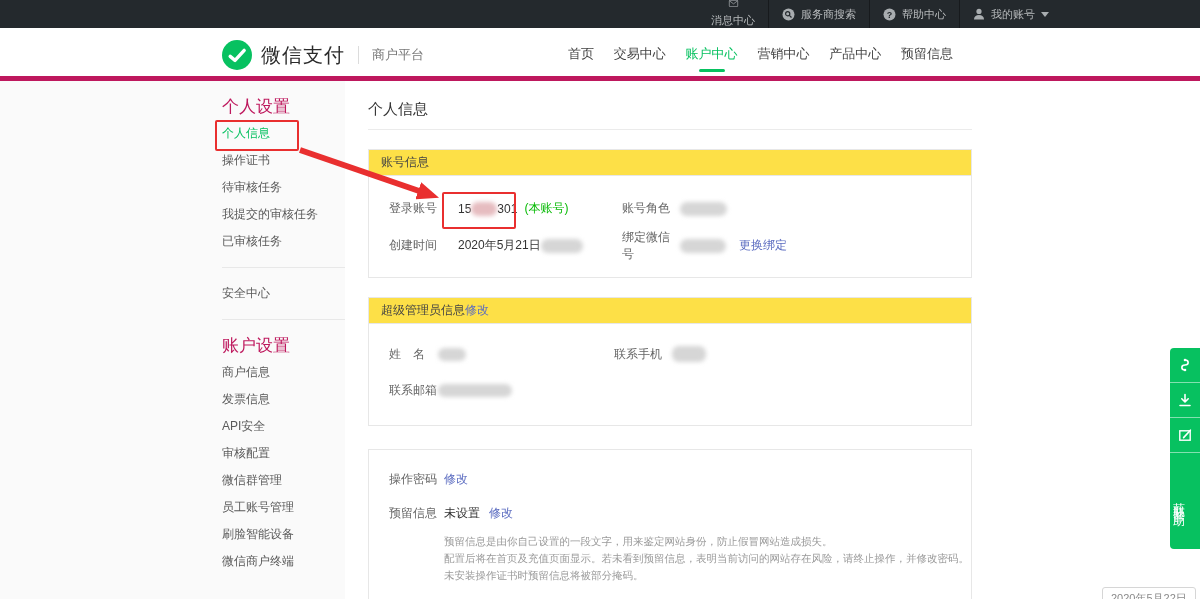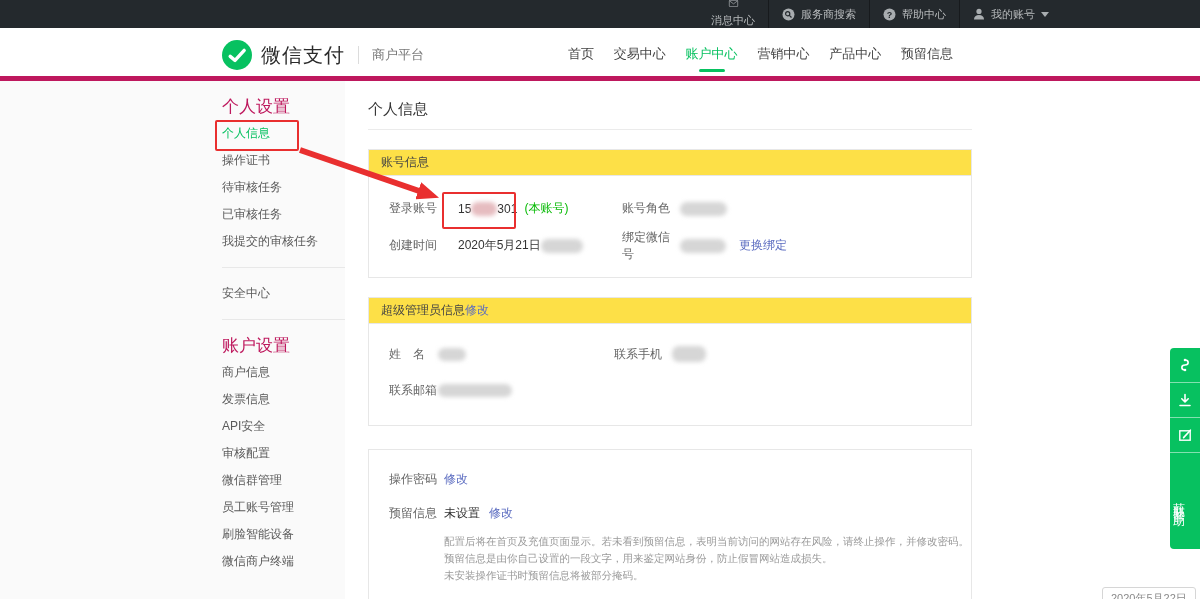--- a/index.html
+++ b/index.html
@@ -138,22 +138,22 @@
       <span class="nav-item">产品中心</span>
       <span class="nav-item">预留信息</span>
     </div>
   </div>
 
   <div class="sidebar">
     <div class="sb-title">个人设置</div>
     <div class="sb-item active">个人信息</div>
     <div class="sb-item">操作证书</div>
     <div class="sb-item">待审核任务</div>
+    <div class="sb-item">我提交的审核任务</div>
     <div class="sb-item">已审核任务</div>
-    <div class="sb-item">我提交的审核任务</div>
     <hr class="sb-divider">
     <div class="sb-item">安全中心</div>
     <hr class="sb-divider">
     <div class="sb-title">账户设置</div>
     <div class="sb-item">商户信息</div>
     <div class="sb-item">发票信息</div>
     <div class="sb-item">API安全</div>
     <div class="sb-item">审核配置</div>
     <div class="sb-item">微信群管理</div>
     <div class="sb-item">员工账号管理</div>
@@ -233,22 +233,22 @@
             </span>
           </div>
           <div class="row">
             <span class="lbl">预留信息</span>
             <span class="val">
               <span>未设置</span>
               <a class="link" style="margin-left:9px;">修改</a>
             </span>
           </div>
           <div class="desc">
+            <div>预留信息是由你自己设置的一段文字，用来鉴定网站身份，防止假冒网站造成损失。</div>
             <div>配置后将在首页及充值页面显示。若未看到预留信息，表明当前访问的网站存在风险，请终止操作，并修改密码。</div>
-            <div>预留信息是由你自己设置的一段文字，用来鉴定网站身份，防止假冒网站造成损失。</div>
             <div>未安装操作证书时预留信息将被部分掩码。</div>
           </div>
         </div>
       </div>
     </div>
   </div>
 
   <div class="anno-box anno-box-1"></div>
   <div class="anno-box anno-box-2"></div>
   <svg class="anno-arrow" width="170" height="70" viewBox="0 0 170 70">

